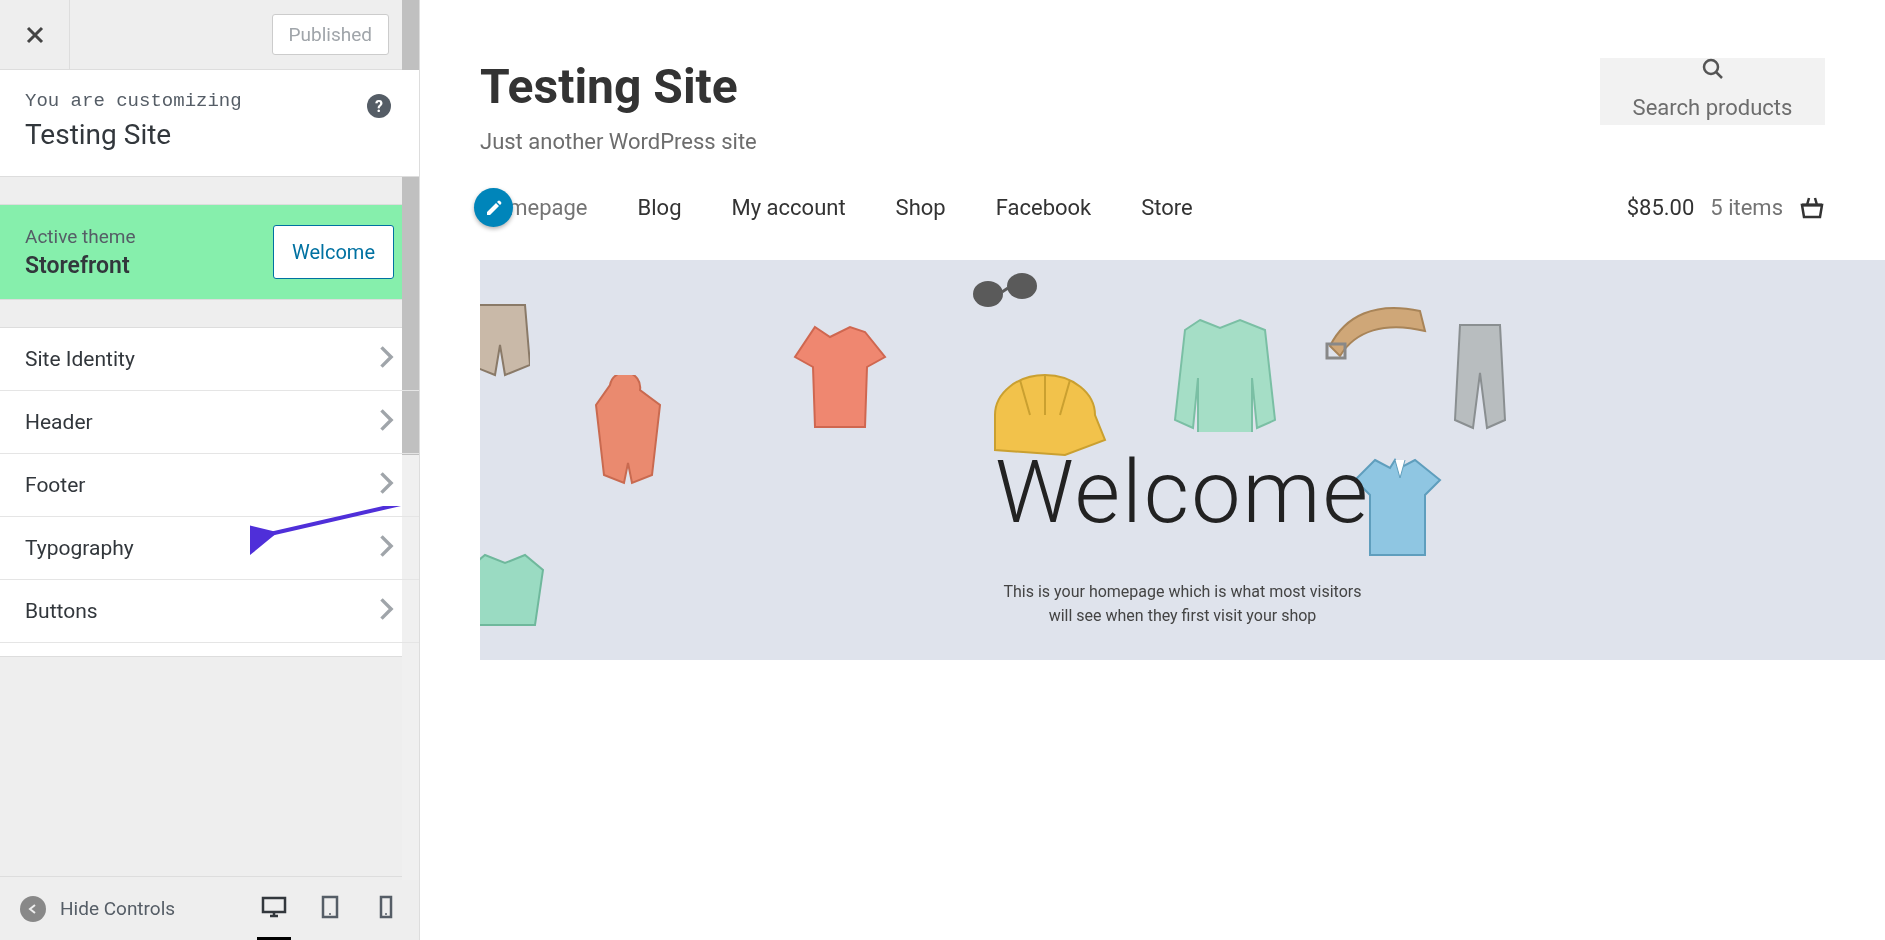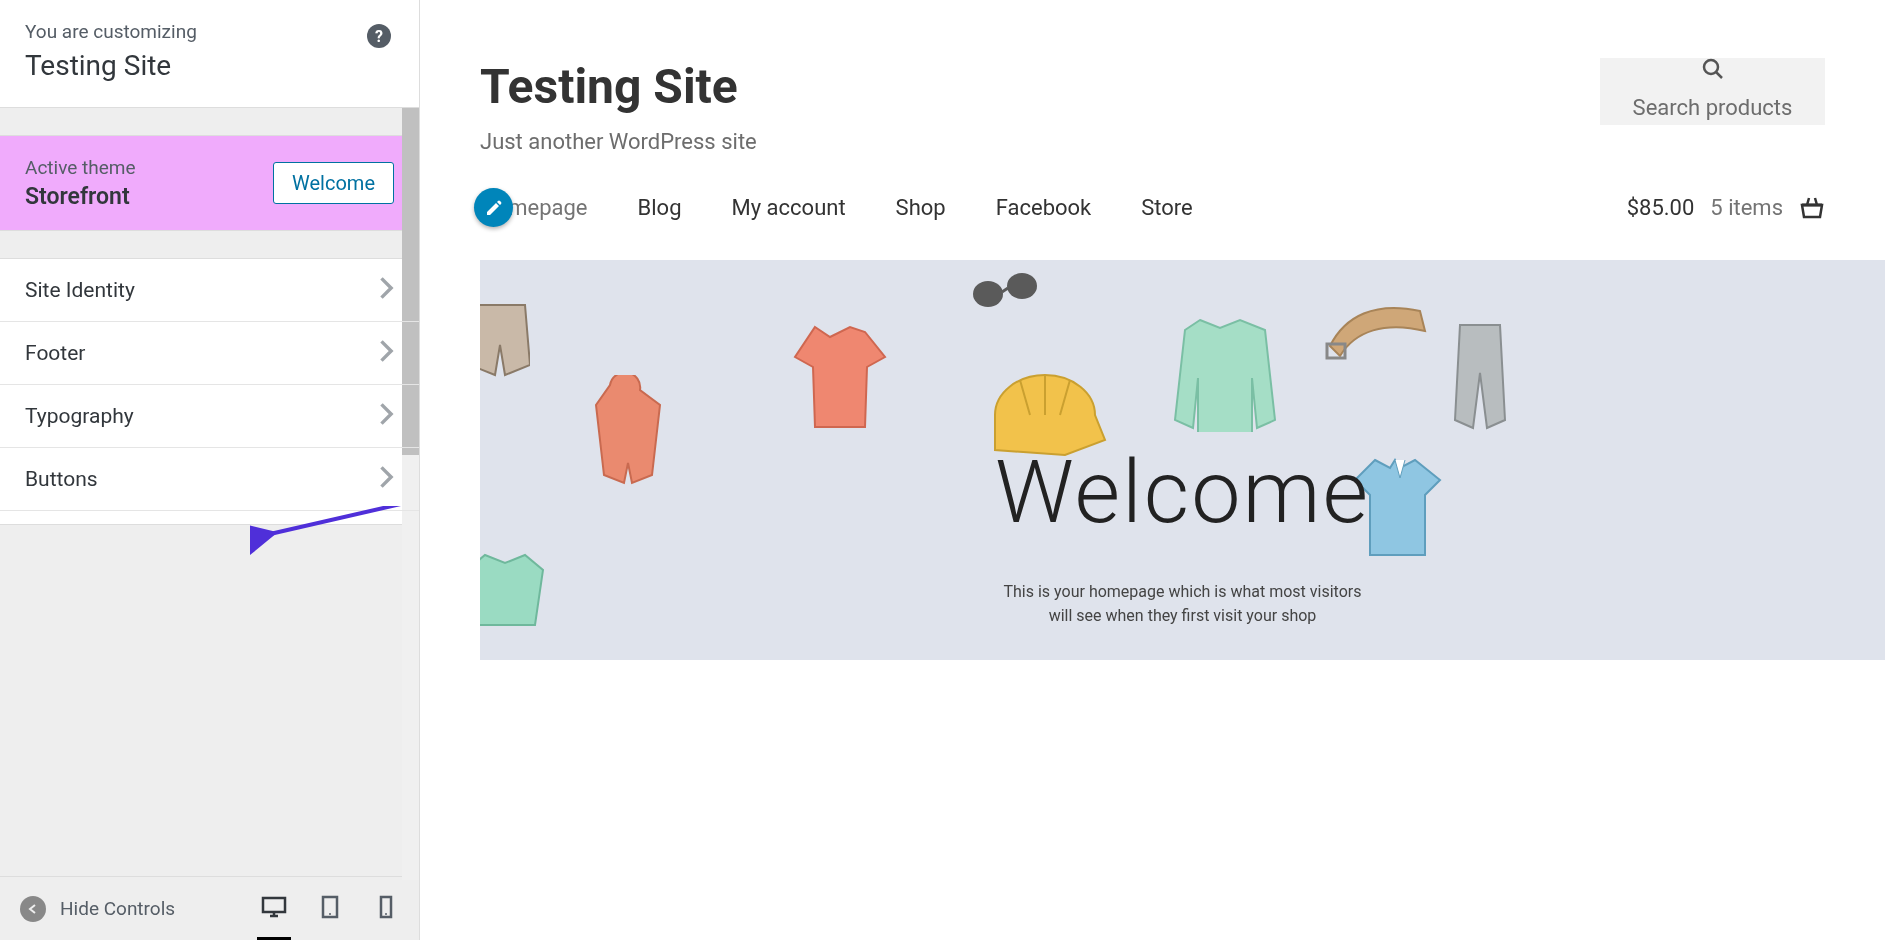--- a/index.html
+++ b/index.html
@@ -7,25 +7,25 @@
 
 
 .customizer { width: 420px; height: 100%; background: #eee; display: flex; flex-direction: column; position: relative; border-right: 1px solid #ddd; }
 .customizer-scroll-track { width: 17px; background: #f0f0f0; position: absolute; right: 0; top: 0; bottom: 60px; }
 .customizer-scroll-thumb { width: 17px; background: #c0c0c0; position: absolute; right: 0; top: 0; height: 455px; border-radius: 0; }
 .customizer-top { height: 70px; display: flex; align-items: center; background: #eee; border-bottom: 1px solid #ddd; }
 .close-area { width: 70px; height: 70px; display: flex; align-items: center; justify-content: center; border-right: 1px solid #ddd; cursor: pointer; }
 .close-area svg { width: 20px; height: 20px; fill: #444; }
 .published-btn { margin-left: auto; margin-right: 30px; background: #fff; border: 1px solid #ccc; color: #a0a5aa; padding: 8px 16px; border-radius: 3px; font-size: 19px; }
 .section-title { background: #fff; padding: 20px 25px 25px 25px; position: relative; border-bottom: 1px solid #ddd; }
-.section-title .youare { color: #555d66; font-size: 19px; }
+.section-title .youare { color: #555d66; font-size: 19px; font-family: Liberation Mono, monospace; }
 .section-title .sitename { color: #32373c; font-size: 28px; font-weight: 400; margin-top: 6px; }
 .help-icon { position: absolute; right: 28px; top: 24px; width: 24px; height: 24px; border-radius: 50%; background: #555d66; color: #fff; display: flex; align-items: center; justify-content: center; font-weight: bold; font-size: 16px; cursor: pointer; }
 .spacer { height: 28px; background: #eee; border-bottom: 1px solid #ddd; }
-.active-theme-row { background: #f0abfc; padding: 20px 25px; display: flex; align-items: center; border-bottom: 1px solid #ddd; }
+.active-theme-row { background: #86efac; padding: 20px 25px; display: flex; border-bottom: 1px solid #ddd; }
 .active-theme-labels .label { color: #555d66; font-size: 19px; }
 .active-theme-labels .themename { color: #32373c; font-size: 23px; font-weight: 600; margin-top: 4px; }
 .change-btn { margin-left: auto; background: #fff; border: 1px solid #0071a1; color: #0071a1; padding: 8px 18px; border-radius: 3px; font-size: 20px; cursor: pointer; }
 .menu { background: #fff; }
 .menu-item { height: 63px; display: flex; align-items: center; padding: 0 25px; border-bottom: 1px solid #e5e5e5; cursor: pointer; color: #32373c; font-size: 21px; position: relative; }
 .menu-item.active { color: #0073aa; border-left: 5px solid #0073aa; padding-left: 20px; }
 .menu-item .chev { margin-left: auto; color: #a0a5aa; }
 .menu-item.active .chev { color: #0073aa; }
 .menu-item .chev svg { width: 14px; height: 22px; }
 .menu-gap { height: 14px; border-bottom: 1px solid #ddd; background: #fff; }
@@ -63,20 +63,28 @@
 .hero-sub { font-size: 16px; color: #444; text-align: center; width: 100%; position: absolute; top: 320px; line-height: 1.5; }
 .clothing-item { position: absolute; }
 </style>
 </head>
 <body>
 
 <div class="customizer">
   <div class="customizer-scroll-track"></div>
   <div class="customizer-scroll-thumb"></div>
 
+  <div class="customizer-top">
+    <div class="close-area">
+      <svg viewBox="0 0 20 20">
+          <path d="M3 3l14 14M17 3L3 17" stroke="#444" stroke-width="3" fill="none"></path>
+        </svg>
+    </div>
+    <button class="published-btn">Published</button>
+  </div>
 
   <div class="section-title">
     <div class="youare">You are customizing</div>
     <div class="sitename">Testing Site</div>
     <div class="help-icon">?</div>
   </div>
 
   <div class="spacer"></div>
 
   <div class="active-theme-row">
@@ -85,20 +93,26 @@
       <div class="themename">Storefront</div>
     </div>
     <button class="change-btn">Welcome</button>
   </div>
 
   <div class="spacer"></div>
 
   <div class="menu">
     <div class="menu-item">
       <span>Site Identity</span>
+      <span class="chev"><svg viewBox="0 0 10 16">
+            <path d="M1 1l7 7-7 7" stroke="currentColor" stroke-width="2.5" fill="none"></path>
+          </svg></span>
+    </div>
+    <div class="menu-item">
+      <span>Header</span>
       <span class="chev"><svg viewBox="0 0 10 16">
             <path d="M1 1l7 7-7 7" stroke="currentColor" stroke-width="2.5" fill="none"></path>
           </svg></span>
     </div>
     <div class="menu-item">
       <span>Footer</span>
       <span class="chev"><svg viewBox="0 0 10 16">
             <path d="M1 1l7 7-7 7" stroke="currentColor" stroke-width="2.5" fill="none"></path>
           </svg></span>
     </div>

